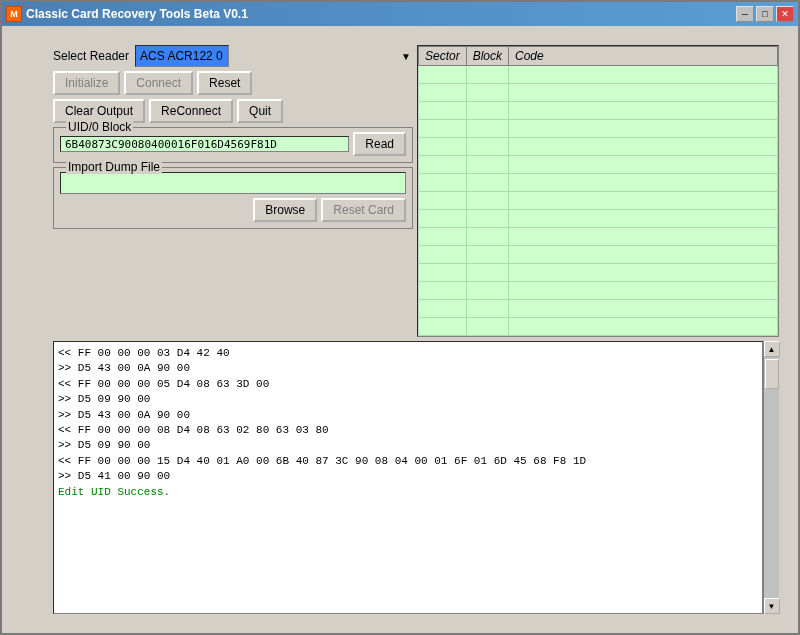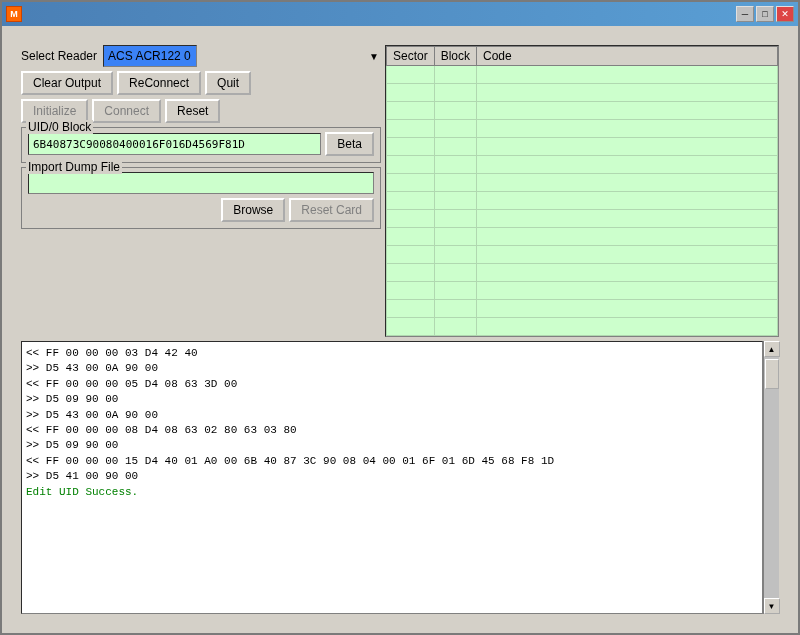--- a/index.html
+++ b/index.html
@@ -66,20 +66,21 @@
       color: #000;
     }
     .title-btn.close { background: #d44; color: white; }
     .content {
       background: #d4d0c8;
       flex: 1;
       display: flex;
       flex-direction: column;
       padding: 19px;
       gap: 4px;
+      margin-left: 32px;
     }
     .top-section {
       display: flex;
       gap: 4px;
       flex-shrink: 0;
     }
     .left-panel {
       width: 360px;
       flex-shrink: 0;
       display: flex;
@@ -137,33 +138,33 @@
     }
     .group-box {
       border: 1px solid #808080;
       padding: 4px 6px 6px 6px;
       position: relative;
       background: #d4d0c8;
     }
     .group-label {
       position: absolute;
       top: -8px;
-      left: 4px;
+      left: 12px;
       background: #d4d0c8;
       padding: 0 2px;
       font-size: 12px;
     }
     .uid-row {
       display: flex;
       align-items: center;
       gap: 4px;
     }
     .uid-input {
       flex: 1;
-      height: 22px;
+      height: 16px;
       background: #ccffcc;
       border: 1px inset #808080;
       padding: 0 4px;
       font-size: 11px;
       font-family: monospace;
     }
     .import-input {
       width: 100%;
       height: 22px;
       background: #ccffcc;
@@ -174,20 +175,21 @@
     }
     .import-buttons {
       display: flex;
       gap: 4px;
       justify-content: flex-end;
     }
     .right-panel {
       flex: 1;
       background: #a3a3a3;
       border: 1px inset #808080;
+      font-style: italic;
     }
     .table-container {
       width: 100%;
       height: 100%;
       overflow: hidden;
     }
     .table {
       width: 100%;
       border-collapse: collapse;
       font-size: 12px;
@@ -262,20 +264,21 @@
     }
   </style>
 </head>
 <body>
 
 <div class="window">
 
   <div class="title-bar">
     <div class="title-bar-left">
       <div class="title-icon">M</div>
+      <span class="title-text">Classic Card Recovery Tools Beta V0.1</span>
     </div>
     <div class="title-buttons">
       <div class="title-btn">─</div>
       <div class="title-btn">□</div>
       <div class="title-btn close">✕</div>
     </div>
   </div>
 
   <div class="content">
 
@@ -287,36 +290,36 @@
           <span class="reader-label">Select Reader</span>
           <div class="select-wrapper">
             <select class="reader-select">
               <option>ACS ACR122 0</option>
             </select>
             <span class="select-arrow">▼</span>
           </div>
         </div>
 
         <div class="buttons-row">
+          <button class="btn disabled" disabled="">Initialize</button>
+          <button class="btn disabled" disabled="">Connect</button>
+          <button class="btn">Reset</button>
+        </div>
+
+        <div class="buttons-row">
           <button class="btn">Clear Output</button>
           <button class="btn">ReConnect</button>
           <button class="btn">Quit</button>
-        </div>
-
-        <div class="buttons-row">
-          <button class="btn disabled" disabled="">Initialize</button>
-          <button class="btn disabled" disabled="">Connect</button>
-          <button class="btn">Reset</button>
         </div>
 
         <div class="group-box">
           <span class="group-label">UID/0 Block</span>
           <div class="uid-row">
             <input type="text" class="uid-input" value="6B40873C90080400016F016D4569F81D" style="">
-            <button class="btn">Beta</button>
+            <button class="btn">Read</button>
           </div>
         </div>
 
         <div class="group-box">
           <span class="group-label">Import Dump File</span>
           <input type="text" class="import-input" style="">
           <div class="import-buttons">
             <button class="btn">Browse</button>
             <button class="btn disabled" disabled="">Reset Card</button>
           </div>

